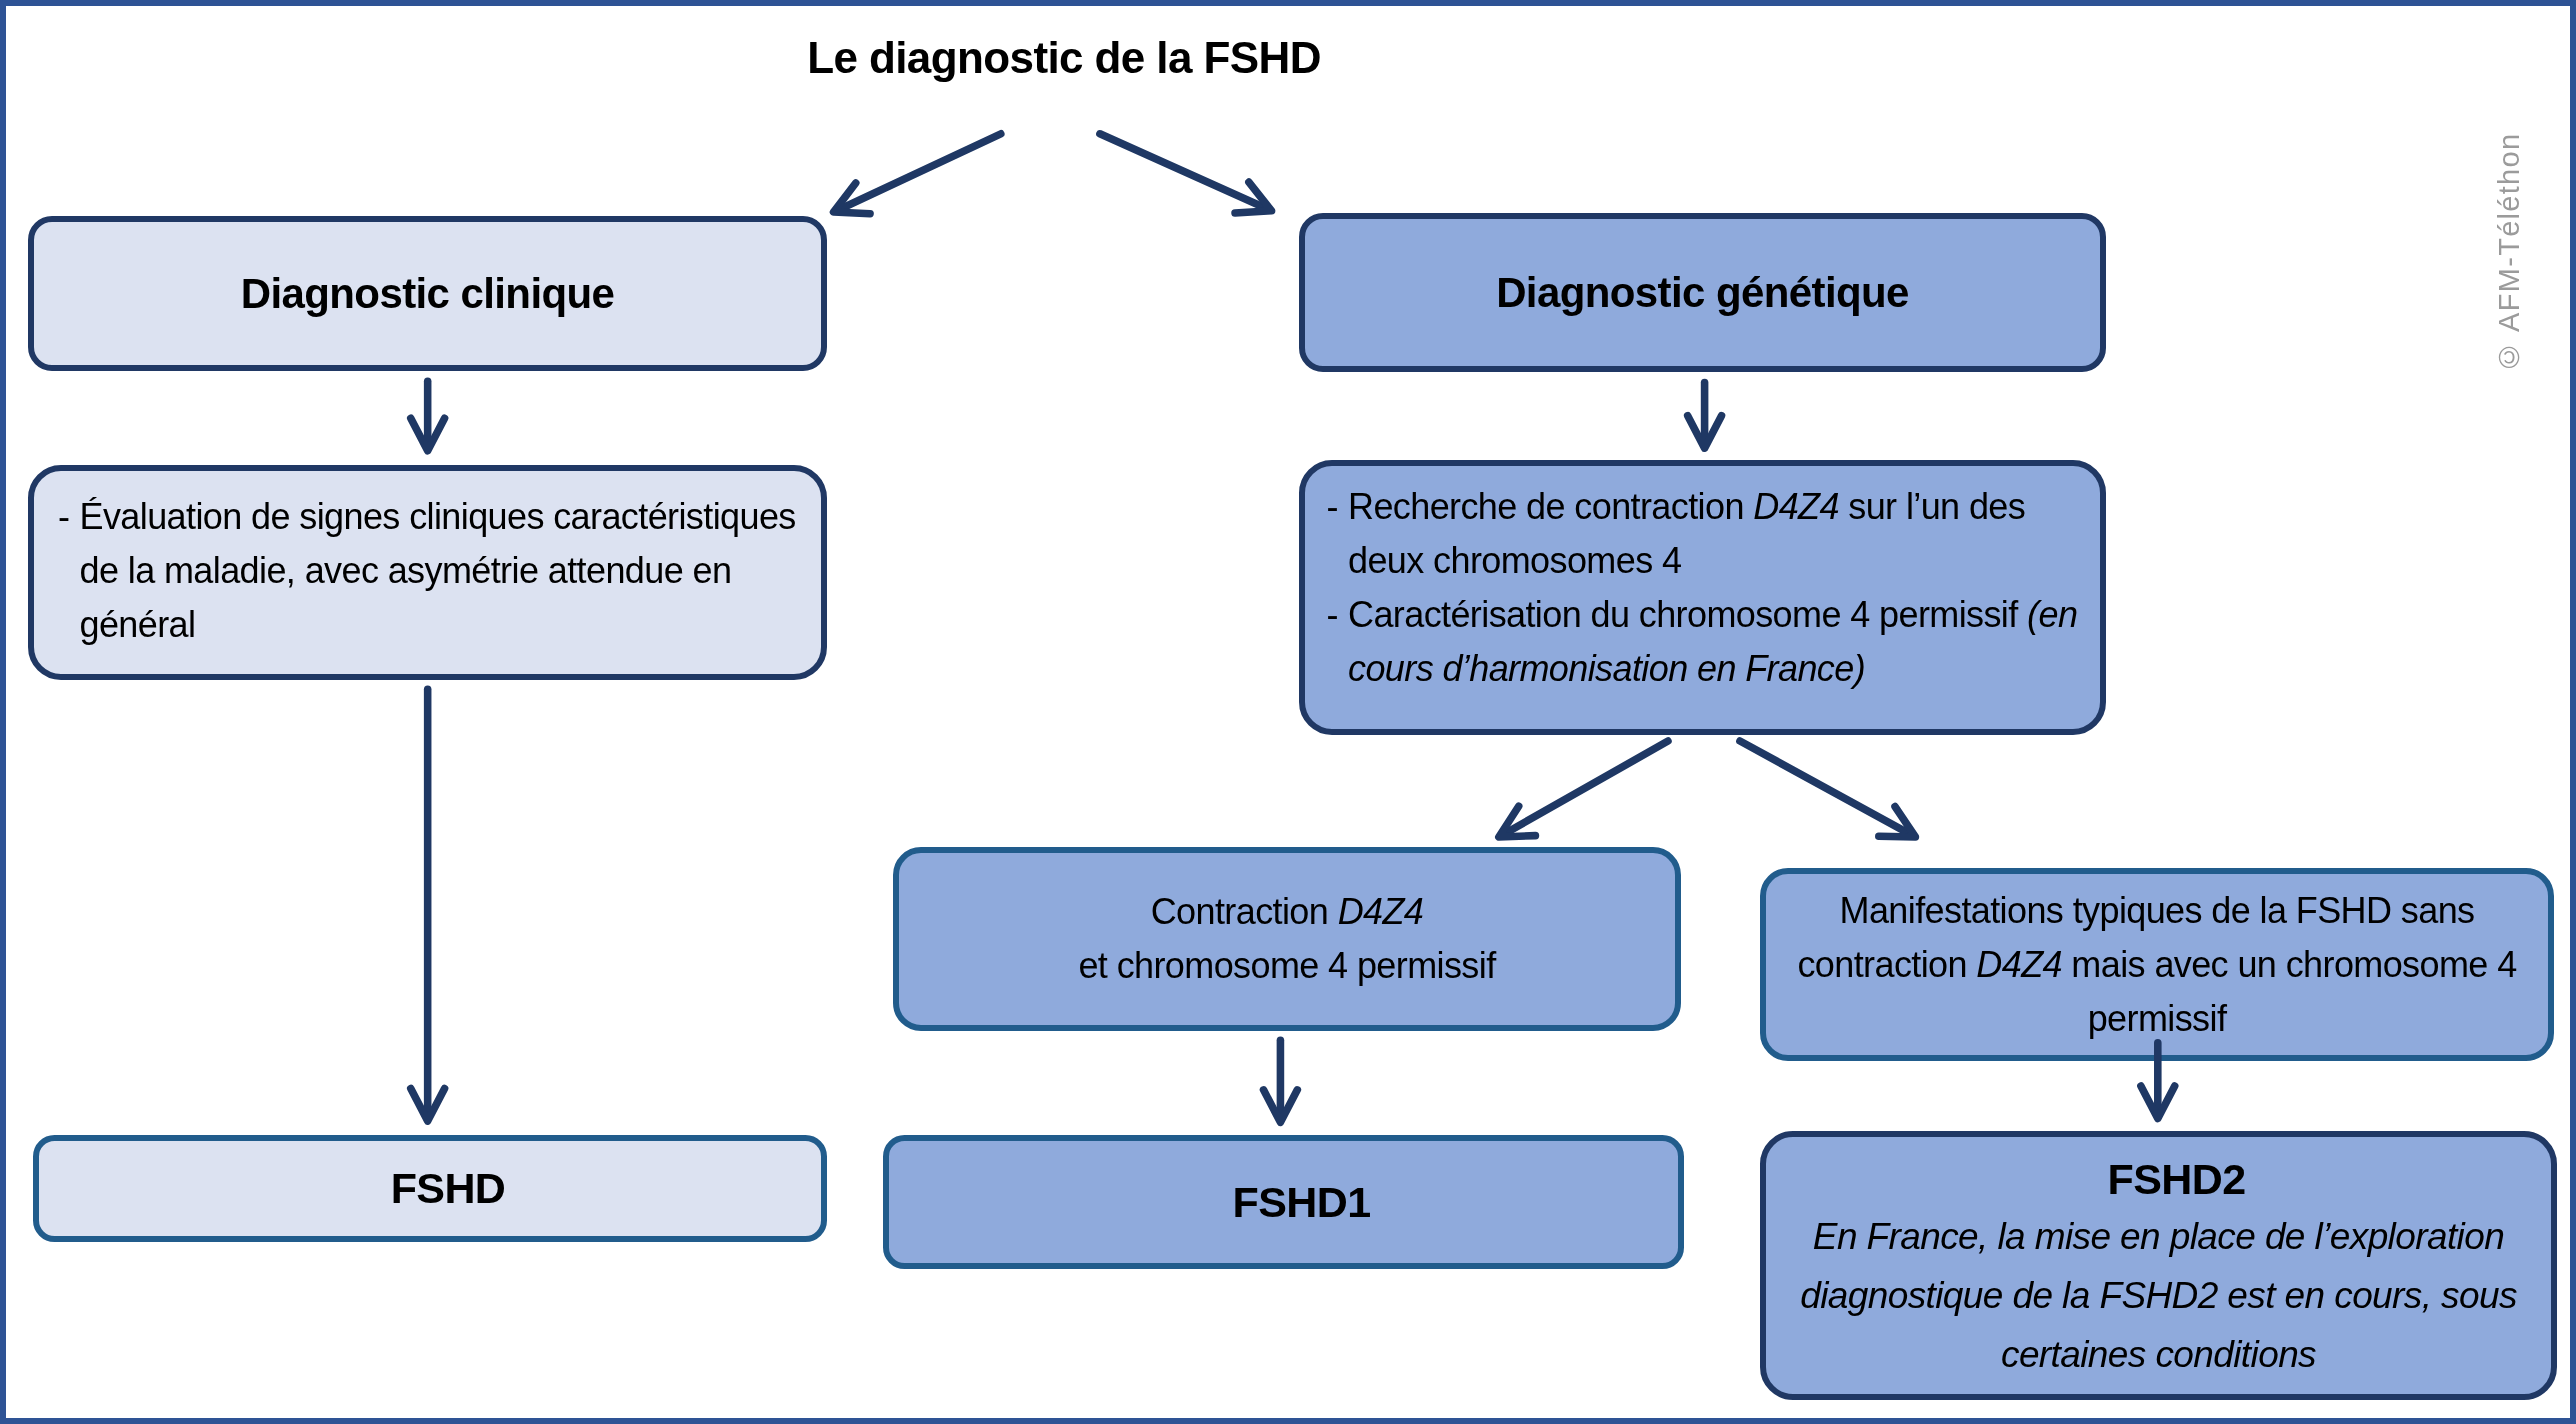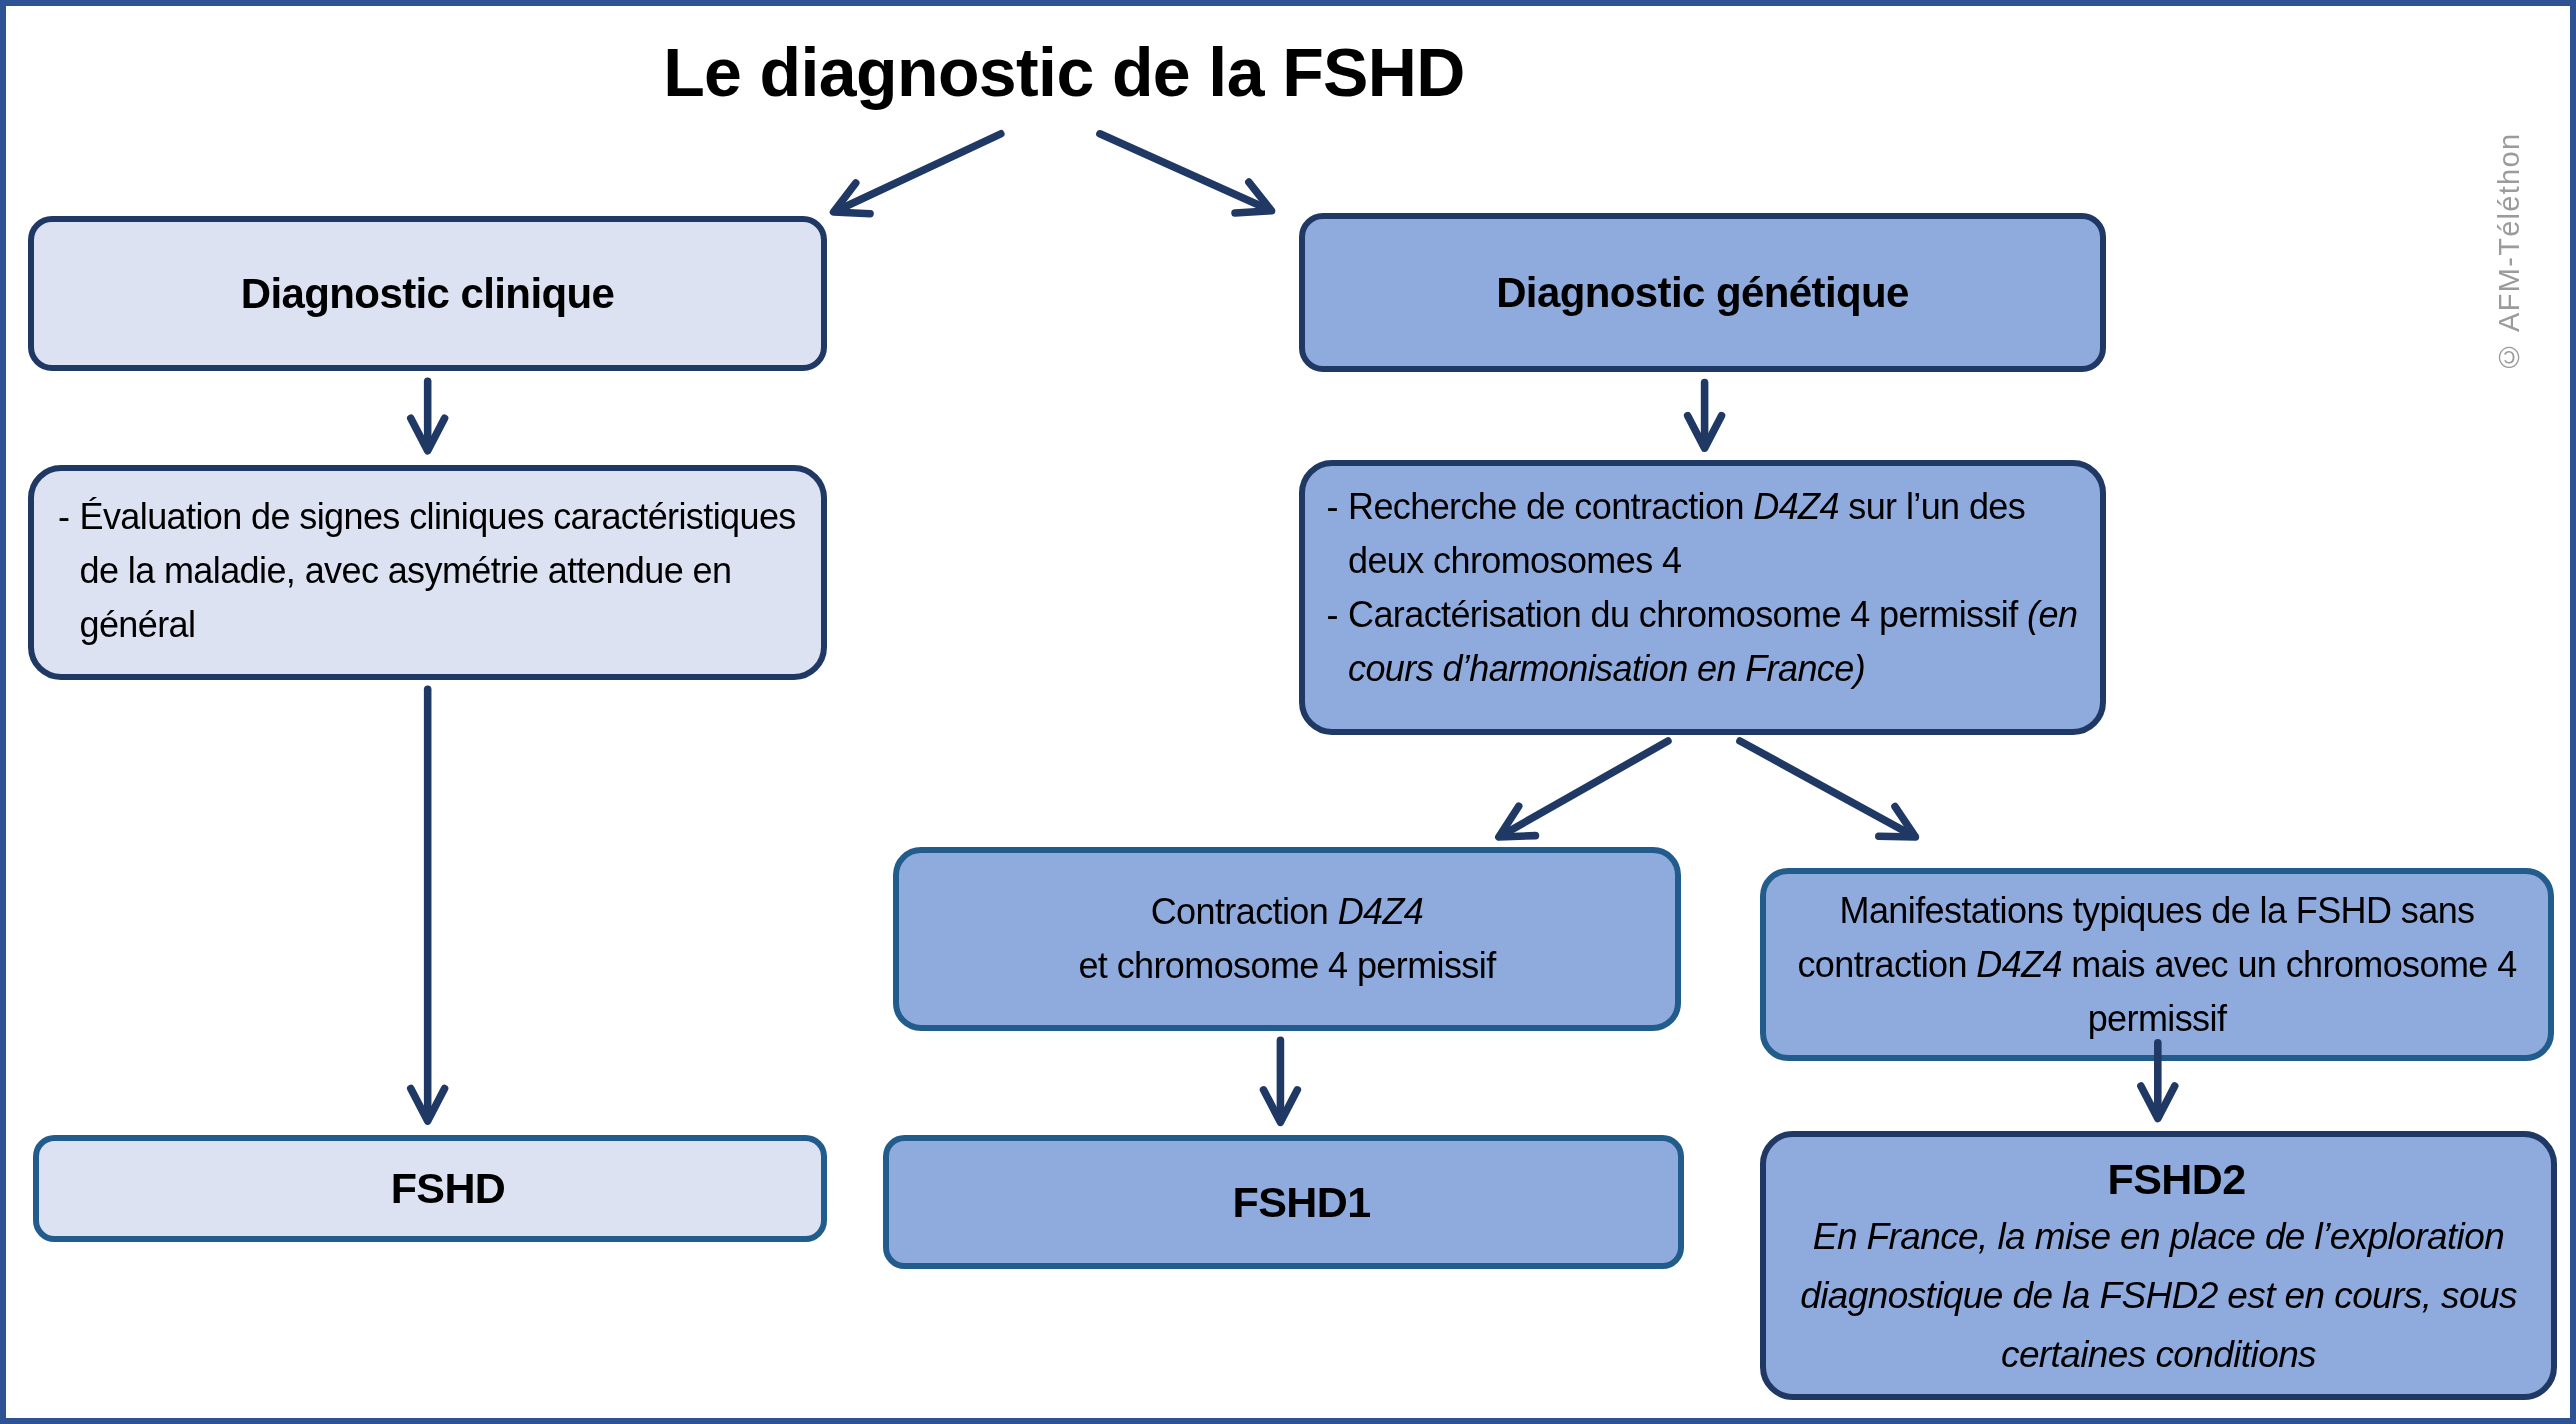--- a/index.html
+++ b/index.html
@@ -6,21 +6,21 @@
   body{
     width:2576px;height:1424px;position:relative;background:#ffffff;
     font-family:"Liberation Sans", sans-serif;color:#000;overflow:hidden;
   }
   .frame{
     position:absolute;inset:0;border:6.3px solid var(--frame);box-sizing:border-box;
     pointer-events:none;
   }
   .title{
     position:absolute;left:657px;top:33px;width:814px;text-align:center;
-    font-size:68px;font-weight:bold;letter-spacing:-0.6px;
+    font-size:44px;font-weight:bold;letter-spacing:-0.6px;
   }
   .watermark{
     position:absolute;left:2493px;top:38px;height:335px;width:39px;
     writing-mode:vertical-rl;transform:rotate(180deg);
     font-size:29px;color:#9b9b9b;letter-spacing:1.3px;text-align:left;
   }
   .node{
     position:absolute;box-sizing:border-box;display:flex;flex-direction:column;
     justify-content:center;align-items:center;text-align:center;
   }

